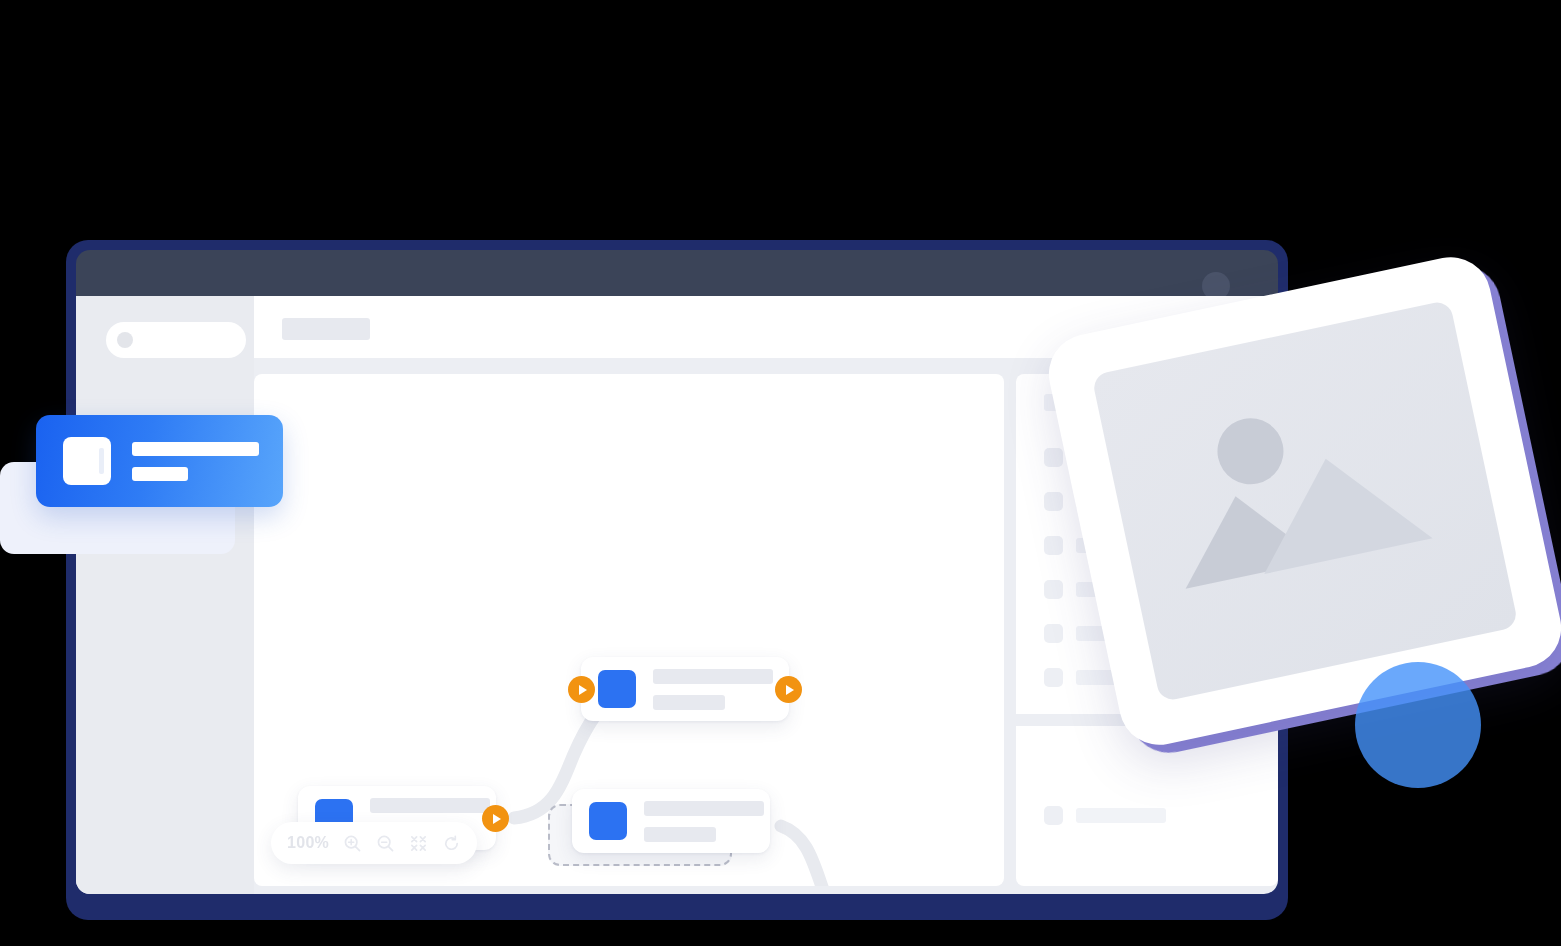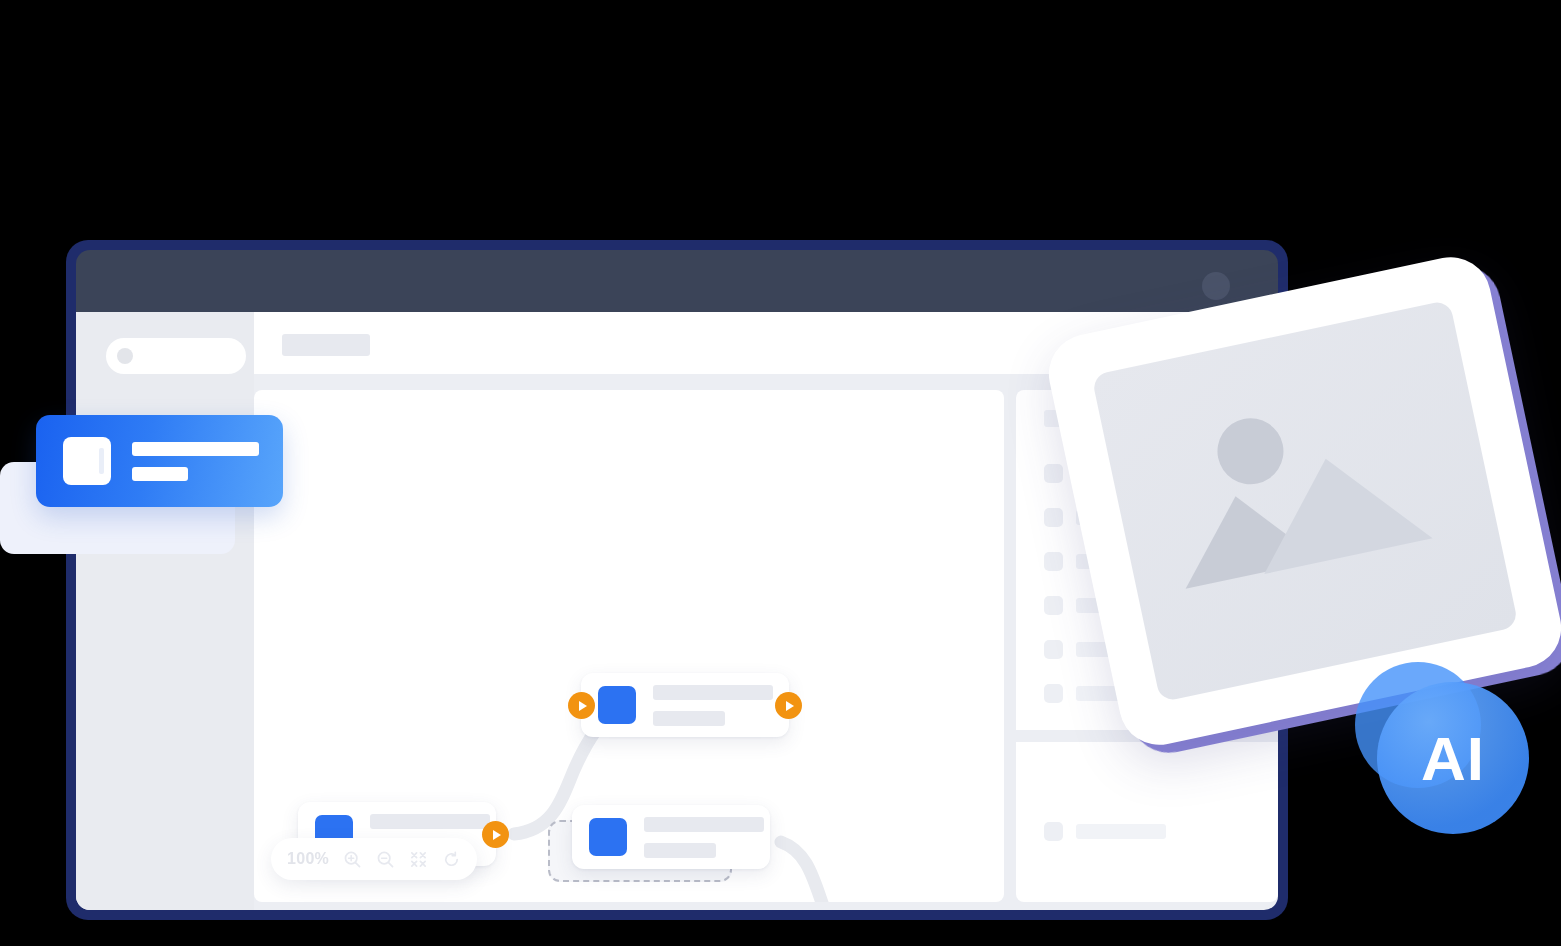--- a/index.html
+++ b/index.html
@@ -29,21 +29,21 @@
   }
   .camera-dot {
     position: absolute;
     right: 48px; top: 22px;
     width: 28px; height: 28px;
     border-radius: 50%;
     background: #4a5369;
   }
   .window-body {
     position: absolute;
-    left: 10px; top: 72px;
+    left: 10px; top: 56px;
     width: 1202px; height: 598px;
     background: #eceef3;
     border-radius: 0 0 14px 14px;
     overflow: hidden;
   }
 
   
   .sidebar {
     position: absolute;
     left: 0; top: 0;
@@ -458,17 +458,14 @@
     <div class="img-placeholder">
       <div class="img-sun"></div>
       <svg width="366" height="334" viewBox="0 0 366 334" style="position:absolute;left:0;top:0;">
         <polygon points="48,228 116,148 186,228" fill="#c8ccd6"></polygon>
         <polygon points="128,230 212,130 300,230" fill="#d3d7e0"></polygon>
       </svg>
     </div>
   </div>
 
   <div class="ai-badge-back"></div>
-  <div class="ai-badge-front">
-    <span class="ai-text">AI</span>
-  </div>
 
 </div>
 
 </body></html>

